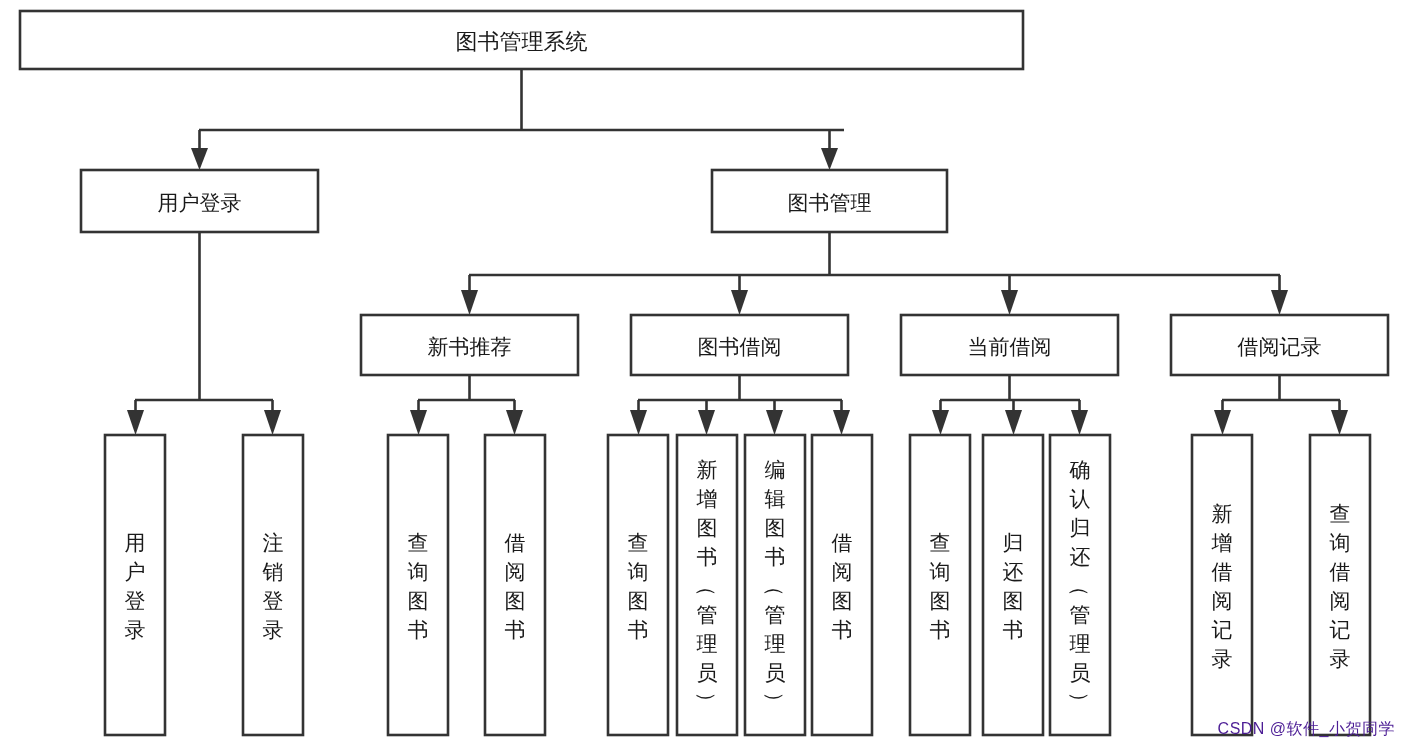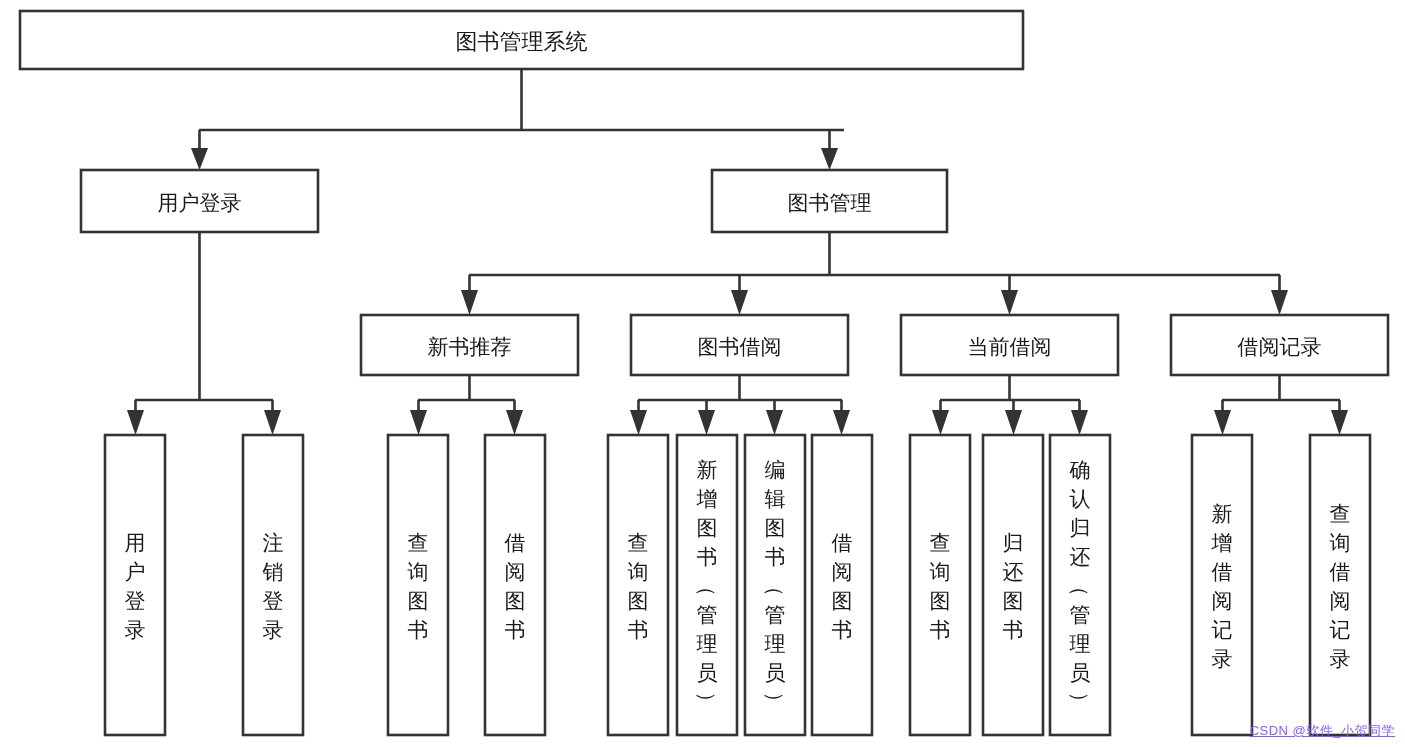--- a/index.html
+++ b/index.html
@@ -59,26 +59,25 @@
     font-family: "Liberation Sans", sans-serif;
     font-size: 21px;
     fill: #1a1a1a;
     text-anchor: middle;
   }
   .watermark {
     position: absolute;
     right: 10px;
     bottom: 7px;
     font-family: "Liberation Sans", sans-serif;
-    font-size: 13px;
-    color: #8b5cf6;
+    font-size: 16px;
+    color: #4c1d95;
     letter-spacing: 0.5px;
     white-space: nowrap;
     pointer-events: none;
-    text-decoration: underline;
   }
 </style>
 </head>
 <body>
 
 <div id="diagram-root">
   <svg class="flow" viewBox="0 0 1405 747" xmlns="http://www.w3.org/2000/svg">
 
     <defs></defs>
 

